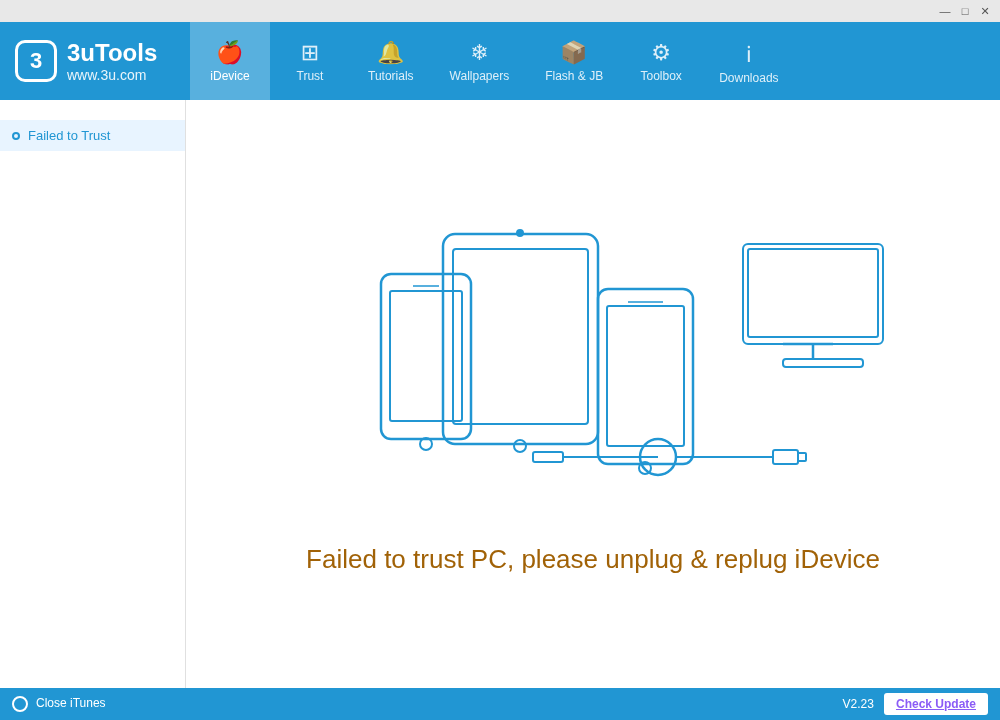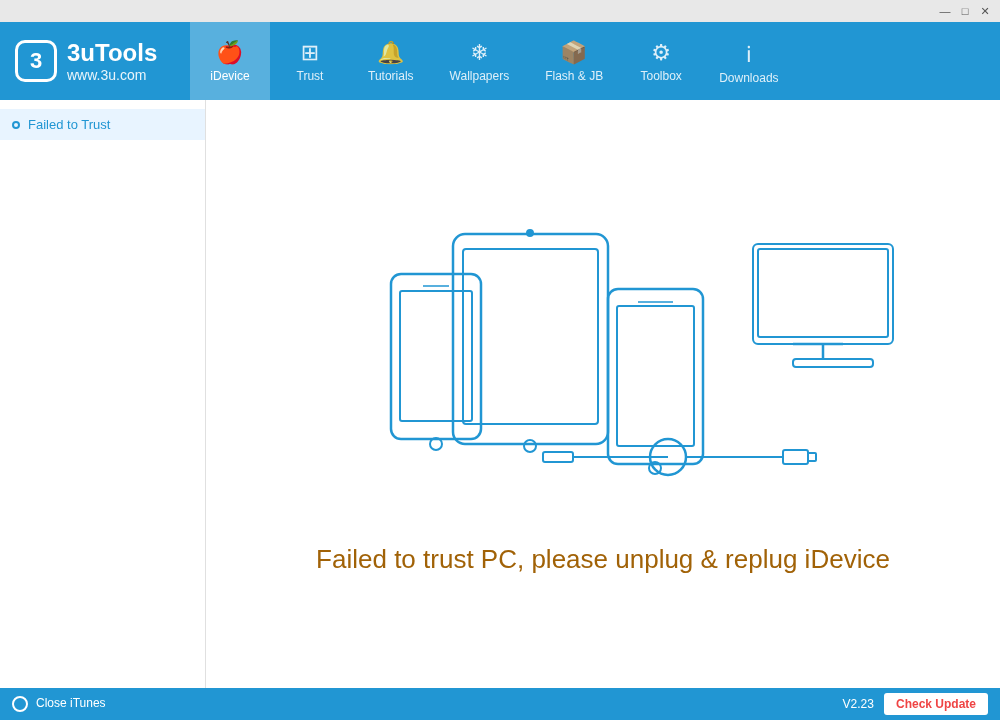--- a/index.html
+++ b/index.html
@@ -81,24 +81,24 @@
 
     
     .main {
       display: flex;
       height: calc(720px - 22px - 78px - 32px);
       background: #f5f5f5;
     }
 
     
     .sidebar {
-      width: 206px;
+      width: 186px;
       background: white;
       border-right: 1px solid #e0e0e0;
-      padding-top: 9px;
+      padding-top: 20px;
     }
     .sidebar-item {
       display: flex;
       align-items: center;
       padding: 8px 12px;
       cursor: pointer;
       font-size: 13px;
       color: #333;
     }
     .sidebar-item.active { background: #e8f4ff; color: #2196d3; }
@@ -167,27 +167,28 @@
       align-items: center;
       gap: 10px;
       margin-left: 32px;
     }
     .version-text {
       color: white;
       font-size: 12px;
     }
     .check-update-btn {
       background: white;
-      color: #ef4444;
+      color: #8b5cf6;
       border: none;
       padding: 4px 12px;
       border-radius: 3px;
       cursor: pointer;
       font-size: 12px;
       font-weight: bold;
+      text-decoration: underline;
     }
   </style>
 </head>
 <body>
 
 <div class="title-bar">
   <div class="title-bar-btn">—</div>
   <div class="title-bar-btn">□</div>
   <div class="title-bar-btn close">✕</div>
 </div>

